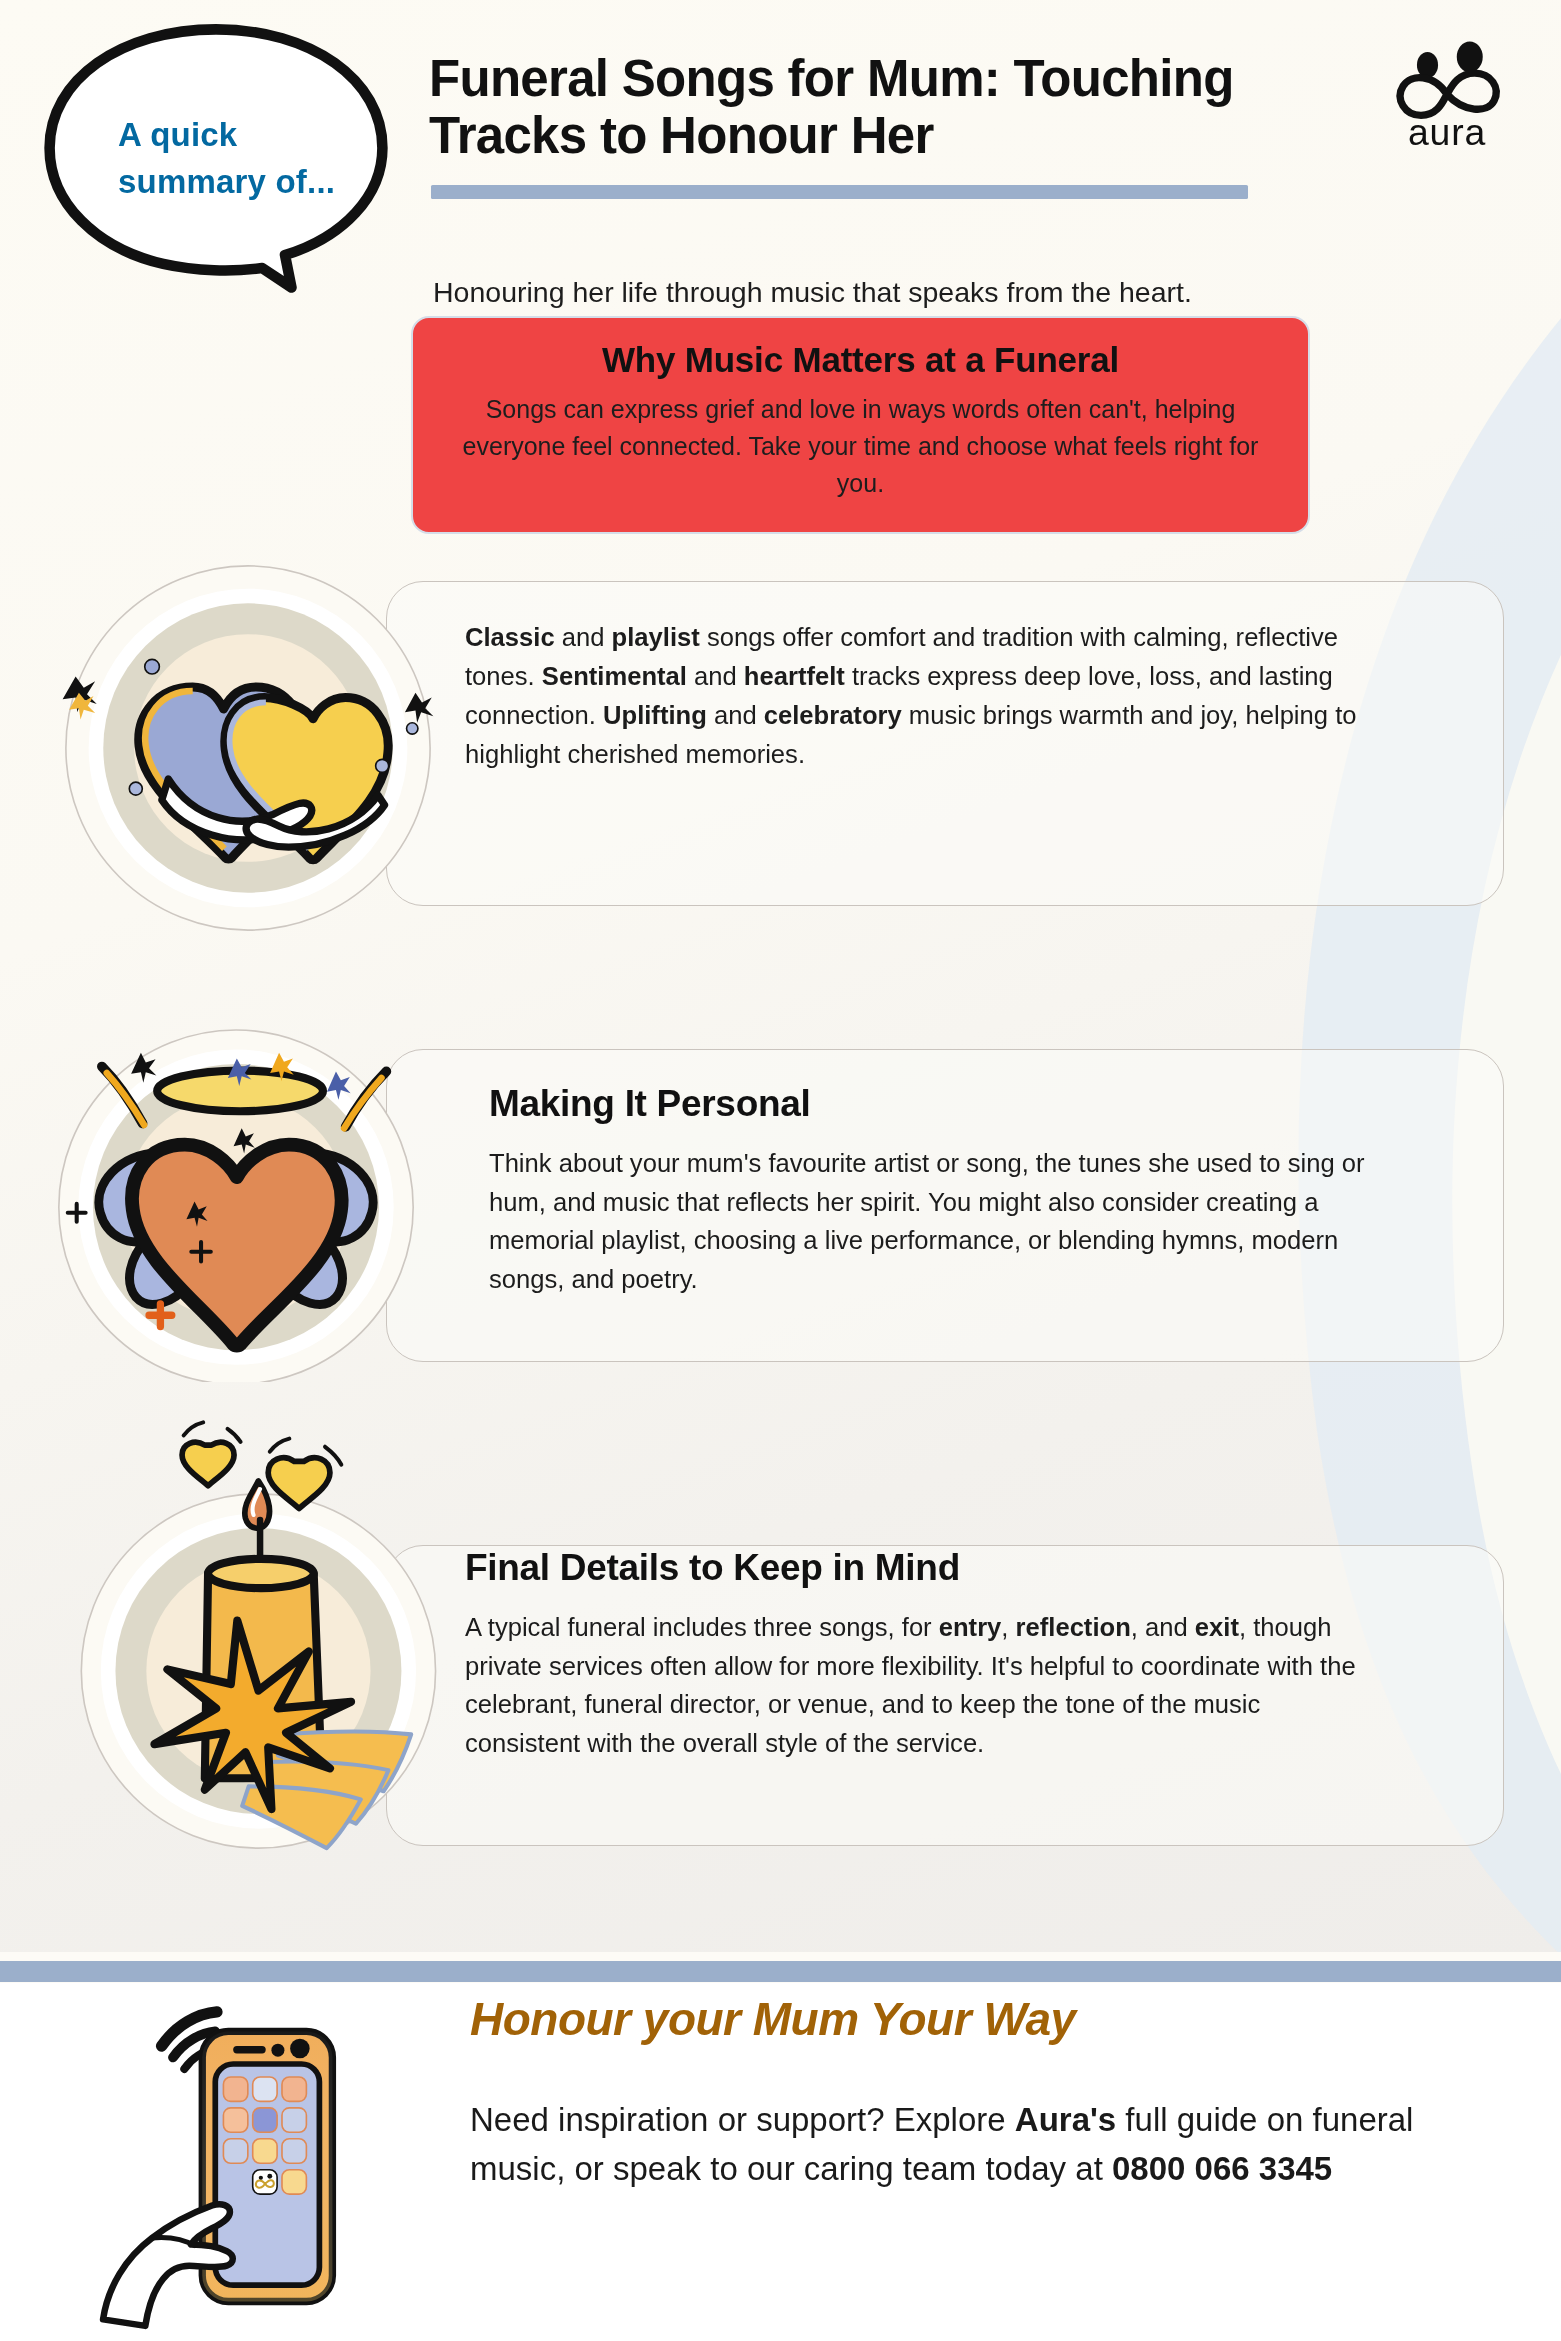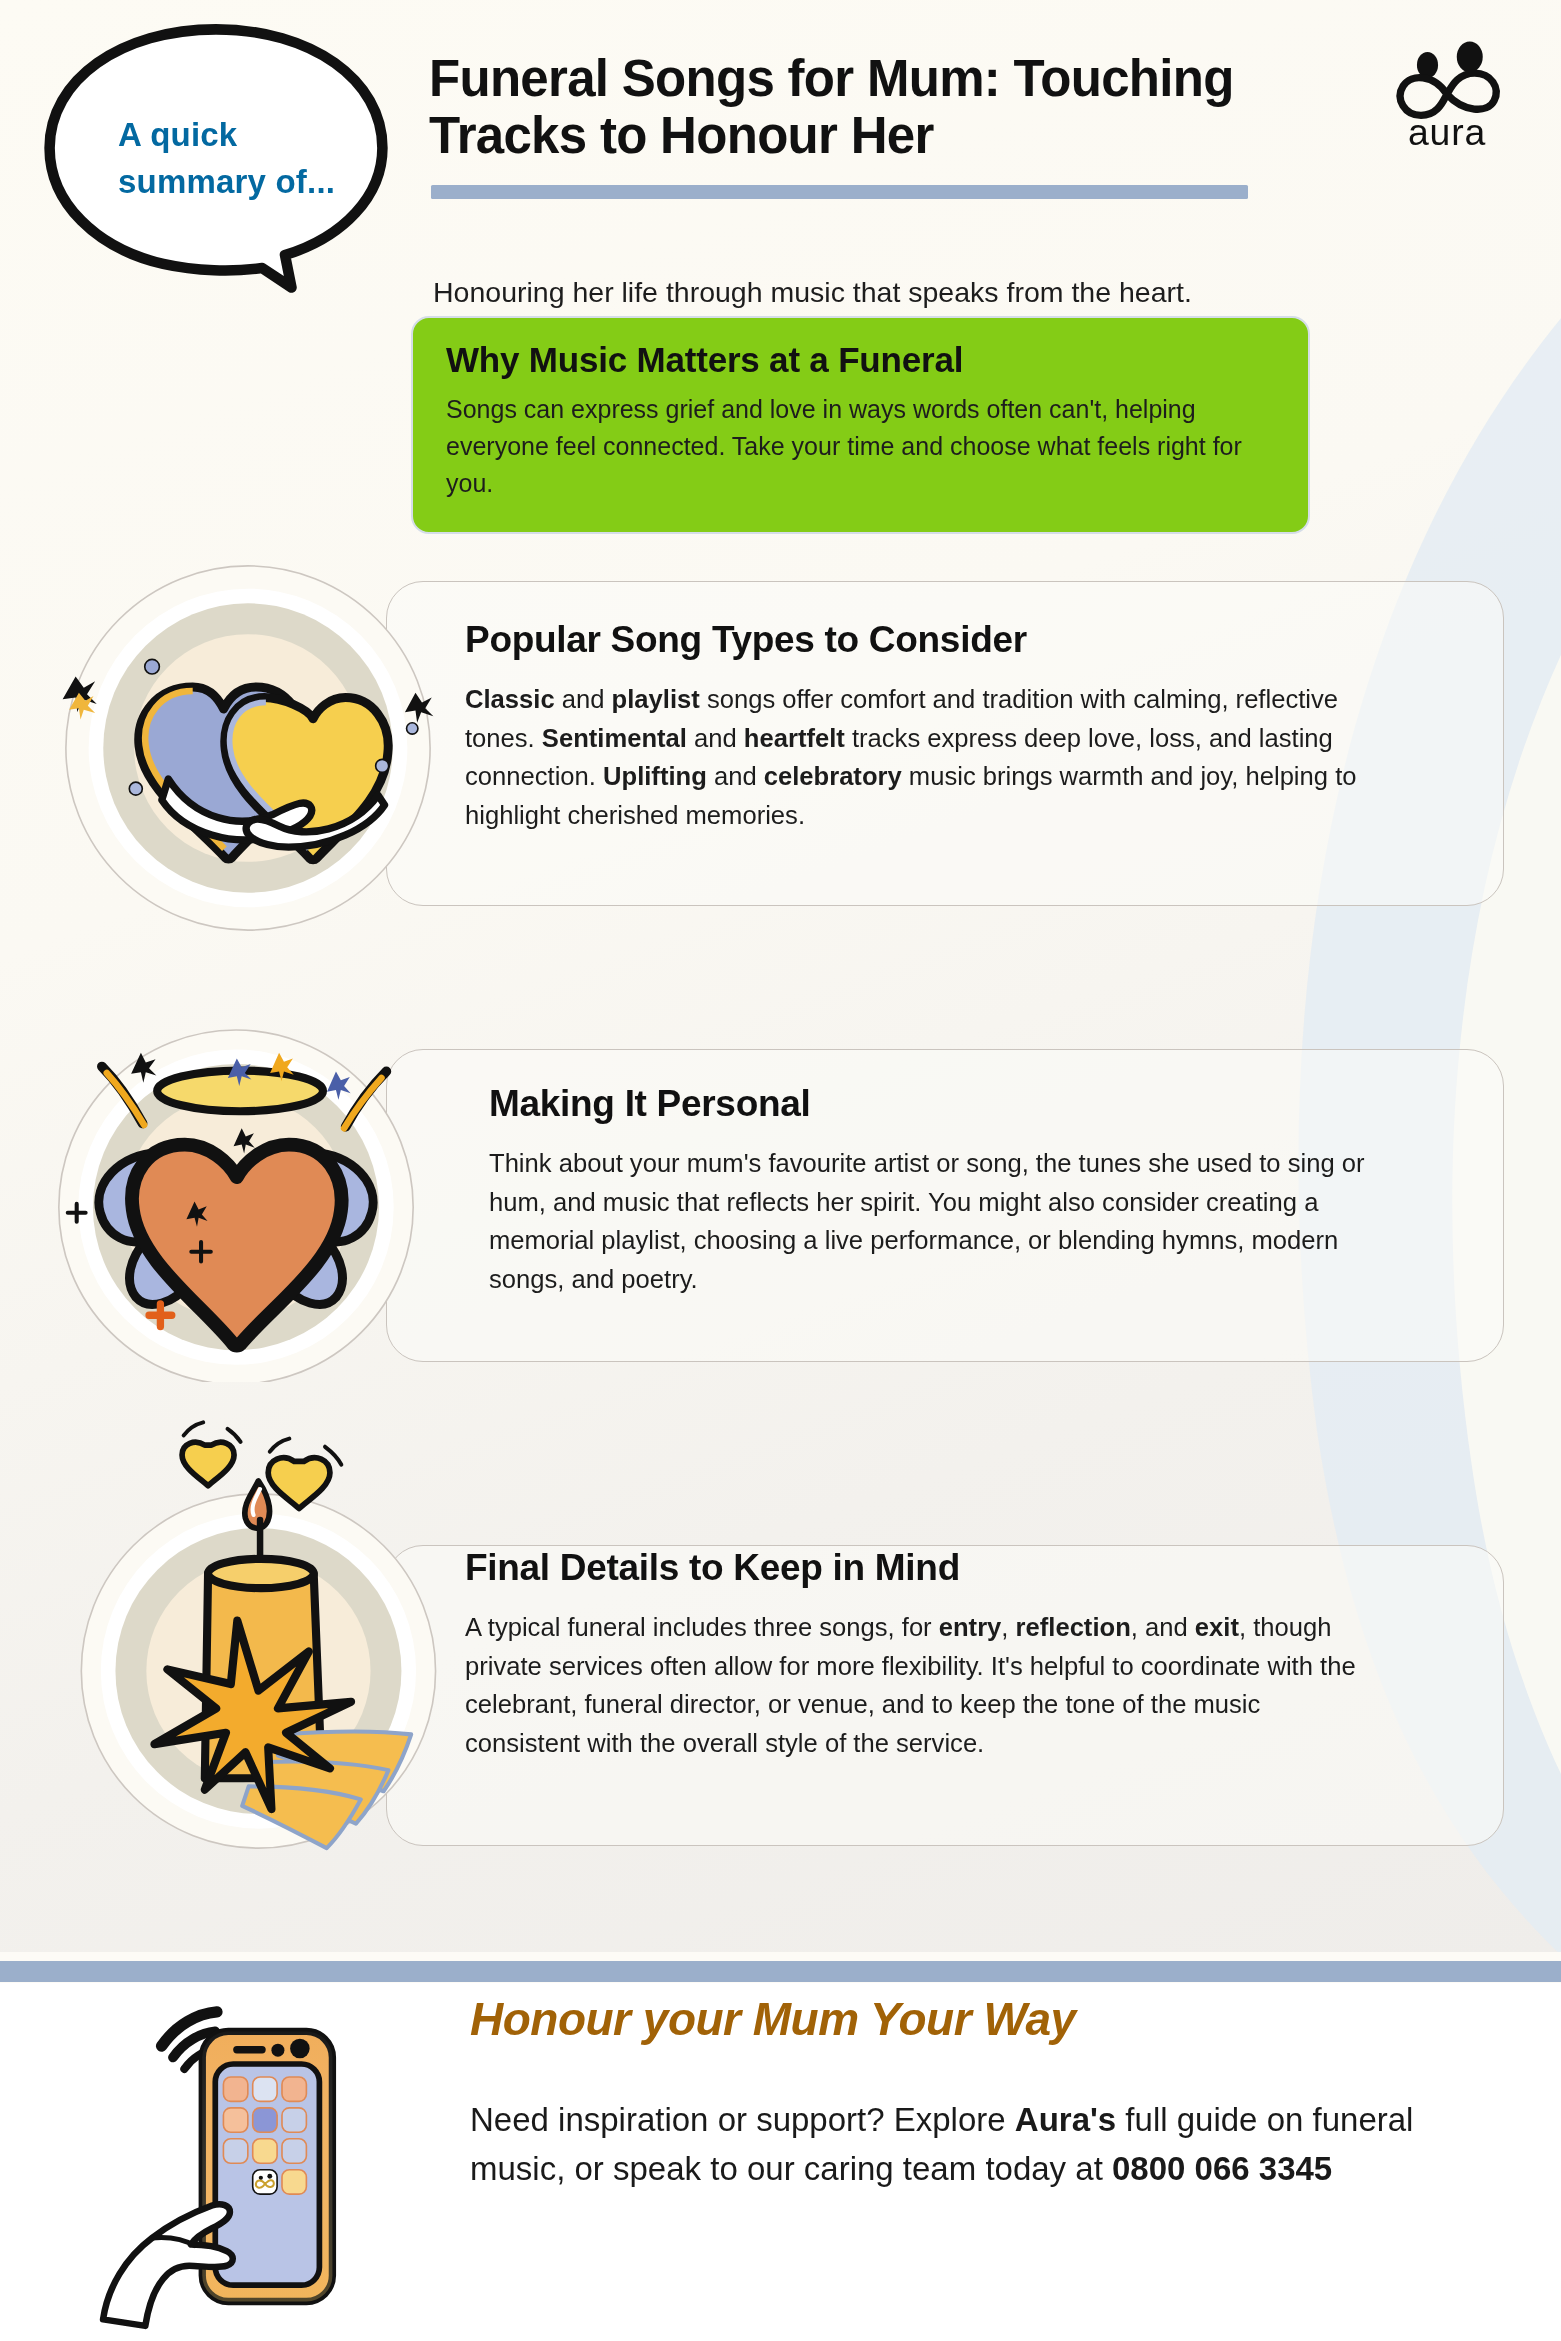--- a/index.html
+++ b/index.html
@@ -51,22 +51,23 @@
   }
   .subtitle {
     position:absolute; left:433px; top:233px; width:911px;
     font-size:28.5px; line-height:1.35; color:#1d1d1d; font-weight:400;margin-top:40px;
   }
   .logo { position:absolute; left:1382px; top:34px; width:130px; height:122px; }
 
   
   .callout {
     position:absolute; left:411px; top:316px; width:899px; height:218px;
-    background:#84cc16; border:2.4px solid #d5dde8; border-radius:18px;
+    background:#ef4444; border:2.4px solid #d5dde8; border-radius:18px;
     padding:21px 33px 0 33px;
+    text-align:center;
   }
   .callout-title {
     font-size:35px; font-weight:700; color:#111; letter-spacing:-0.2px;
     line-height:1.2; margin-bottom:9.8px;
   }
   .callout-body {
     font-size:25px; line-height:1.48; color:#1d1d1d; font-weight:400;
   }
 
   
@@ -160,21 +161,20 @@
     </svg>
   </div>
 
   <div class="callout">
     <div class="callout-title">Why Music Matters at a Funeral</div>
     <div class="callout-body">Songs can express grief and love in ways words often can't, helping everyone feel connected. Take your time and choose what feels right for you.</div>
   </div>
 
   <div class="card card-1"></div>
   <div class="card-inner ci-1">
-    <div class="sec-title">Popular Song Types to Consider</div>
     <div class="sec-body"><b>Classic</b> and <b>playlist</b> songs offer comfort and tradition with calming, reflective tones. <b>Sentimental</b> and <b>heartfelt</b> tracks express deep love, loss, and lasting connection. <b>Uplifting</b> and <b>celebratory</b> music brings warmth and joy, helping to highlight cherished memories.</div>
   </div>
 
   <div class="illus illus-1">
     <svg viewBox="0 0 460 460" width="374" height="374">
       <circle cx="230" cy="230" r="224" fill="#fcfaf4" stroke="#cdc7c1" stroke-width="2"></circle>
       <circle cx="230" cy="230" r="196" fill="#ffffff"></circle>
       <circle cx="230" cy="230" r="178" fill="#ddd9c9"></circle>
       <circle cx="230" cy="230" r="140" fill="#f7ecd9"></circle>
 

